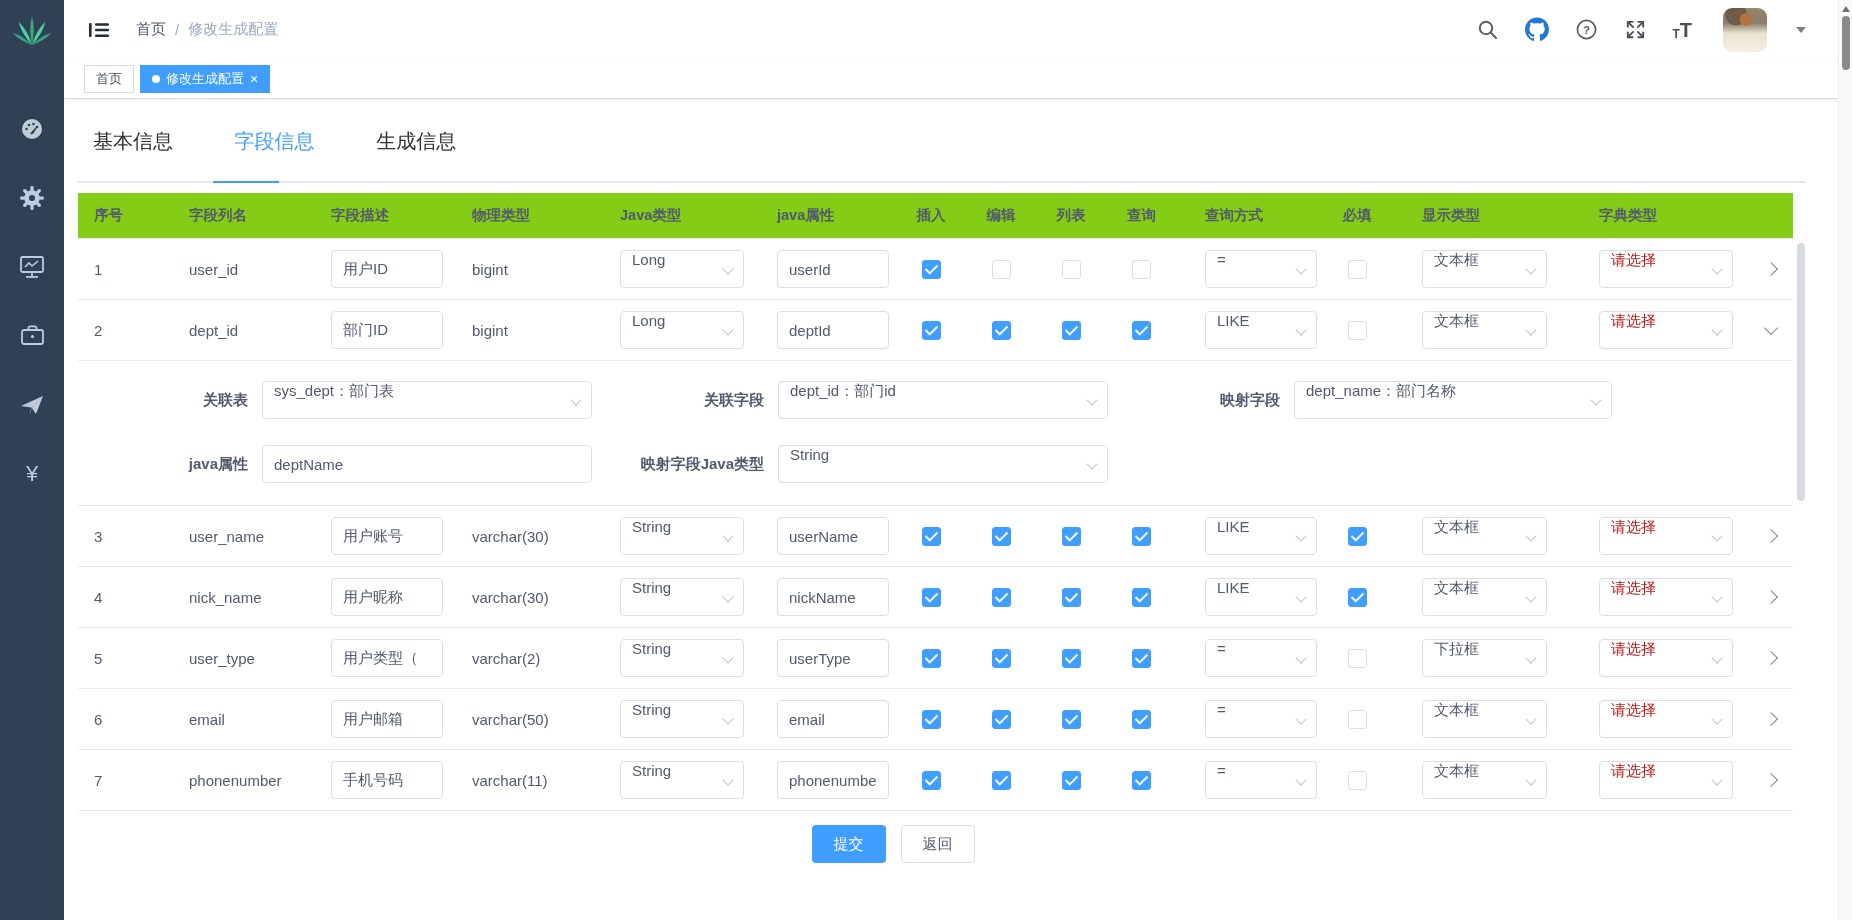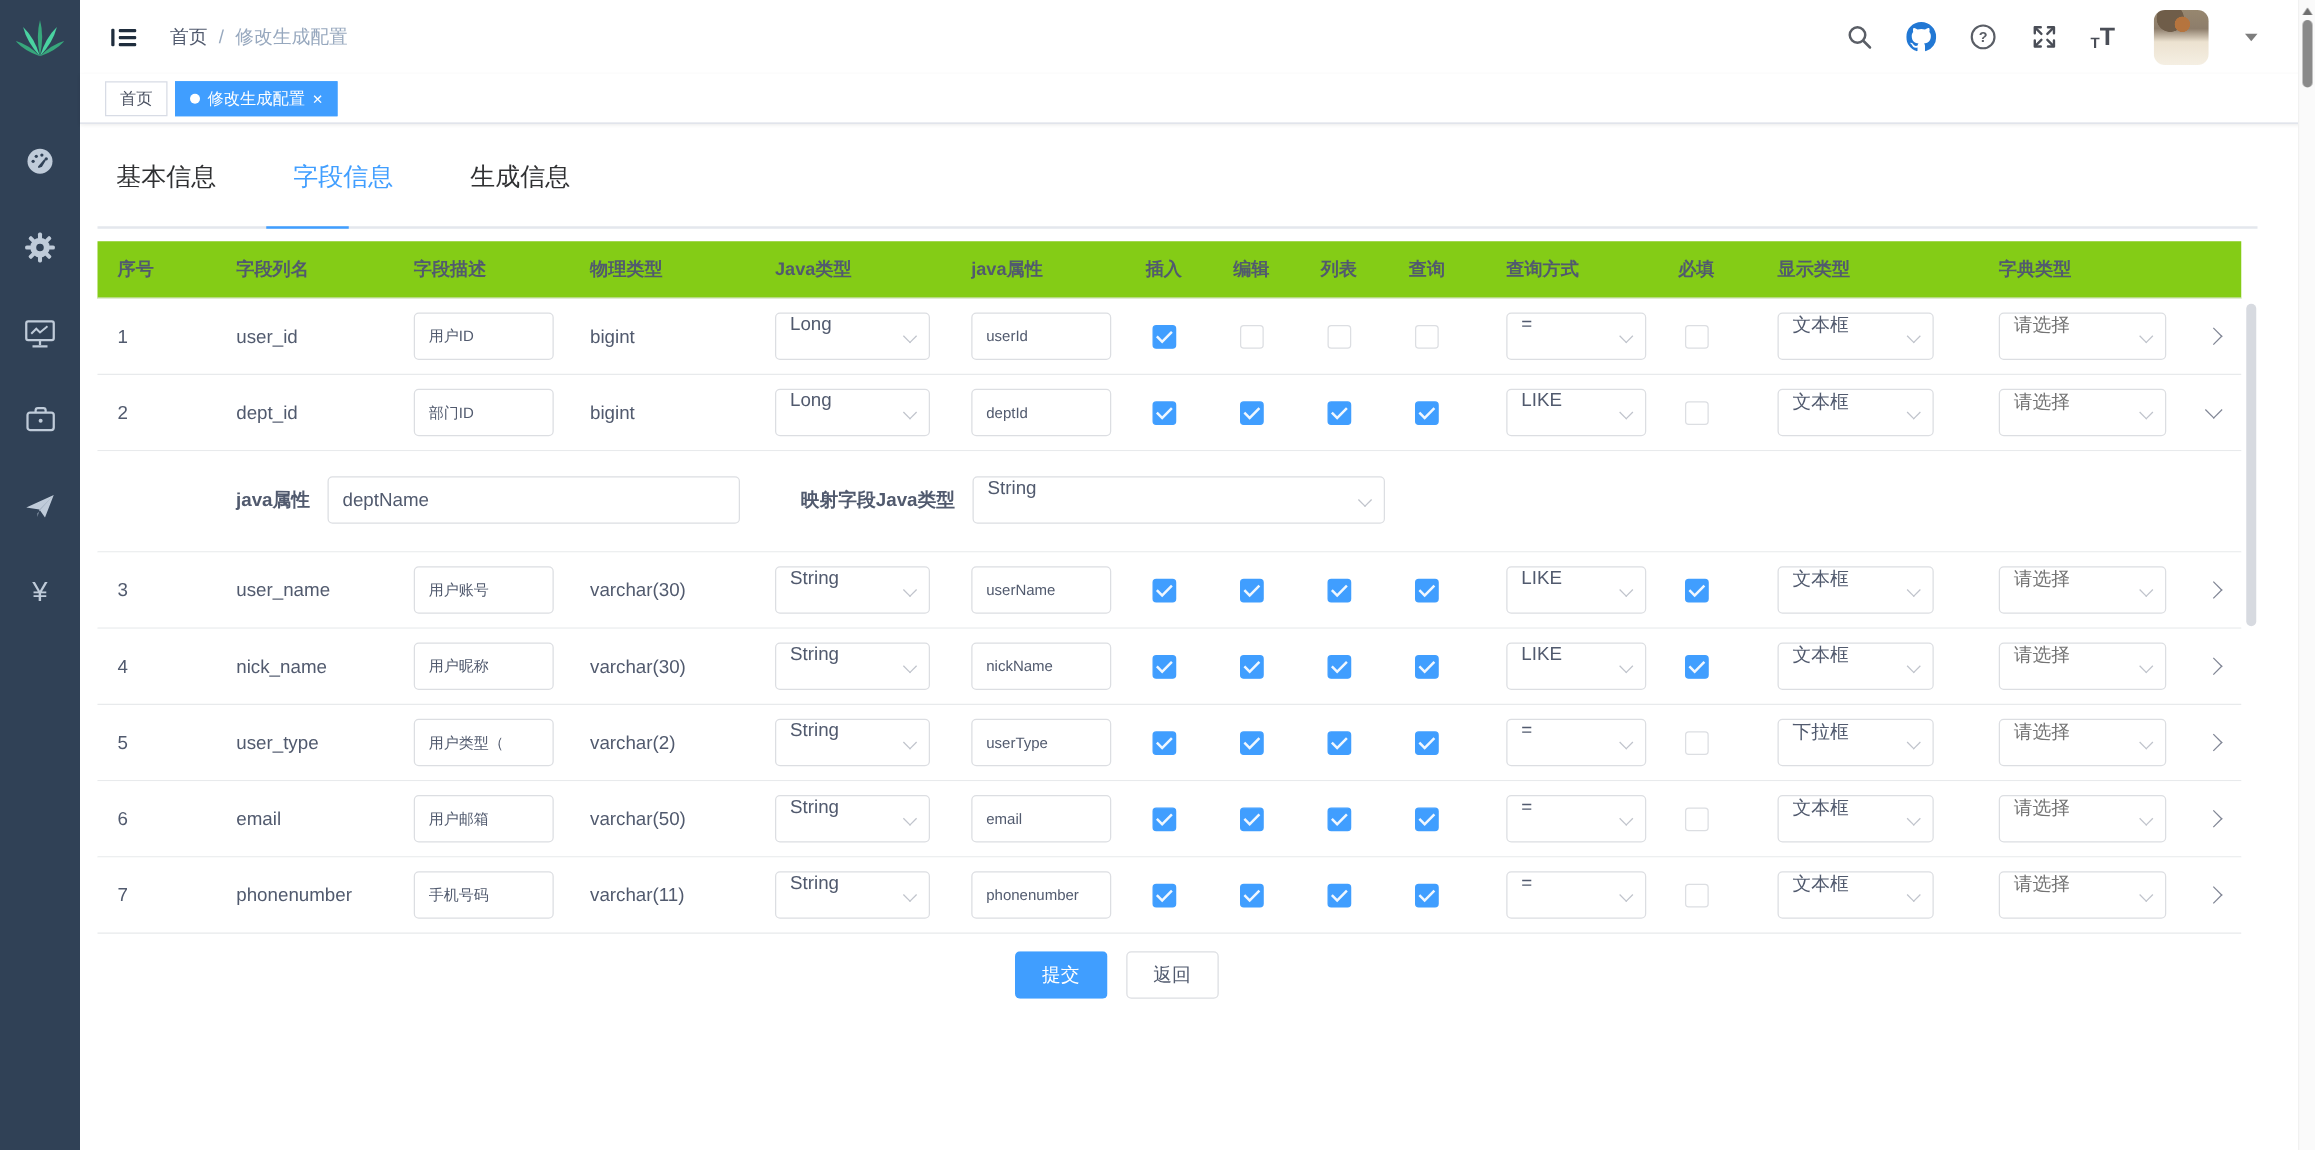--- a/index.html
+++ b/index.html
@@ -74,27 +74,27 @@
   .t-header { background:#84cc16; height:46px; font-weight:bold; color:#515a6e; border-bottom:1px solid #e8eaec; }
   .t-header .hc { padding-left:16px; font-size:14.5px; }
   .t-header .hc.center { padding-left:0; text-align:center; }
   .t-header .hc.pad28 { padding-left:28px; }
   .t-header .hc.pad30 { padding-left:30px; }
   .trow { height:61px; border-bottom:1px solid #e8eaec; background:#fff; }
   .cell { display:flex; align-items:center; }
   .cell.textc { padding-left:16px; color:#515a6e; }
   .cell.center { justify-content:center; }
   .txt { width:112px; height:38px; border:1px solid #dcdee2; border-radius:4px; padding:0 11px;
-    font-size:12px; color:#515a6e; margin-left:16px; outline:none;
+    font-size:15px; color:#515a6e; margin-left:16px; outline:none;
     font-family:"Liberation Sans","DejaVu Sans",sans-serif; }
   .sel { height:38px; border:1px solid #dcdee2; border-radius:4px; background:#fff; position:relative;
     display:flex; align-items:flex-start; padding:0 26px 0 11px; color:#515a6e; cursor:pointer; white-space:nowrap; overflow:hidden; }
   .sel .sarr { position:absolute; right:11px; top:14px; width:8px; height:8px;
     border-right:1.6px solid #c0c4cc; border-bottom:1.6px solid #c0c4cc; transform:rotate(45deg); }
-  .sel.ph span { color:#737373; }
+  .sel.ph span { color:#b91c1c; }
   .w124 { width:124px; margin-left:16px; }
   .w112 { width:112px; margin-left:28px; }
   .w138 { width:125px; margin-left:30px; }
   .w134 { width:134px; margin-left:30px; }
   .ckb { width:19px; height:19px; border:1px solid #dcdee2; border-radius:3px; background:#fff;
     display:flex; align-items:center; justify-content:center; cursor:pointer; }
   .ckb.checked { background:#409EFF; border-color:#409EFF; }
   .ckb.checked::after { content:""; width:5px; height:10px; border-right:2px solid rgba(255,255,255,.92);
     border-bottom:2px solid rgba(255,255,255,.92); transform:rotate(45deg); margin-top:-3px; }
   .chev { width:10px; height:10px; border-top:1.8px solid #808695; border-right:1.8px solid #808695;
@@ -400,20 +400,37 @@
                   <i class="sarr"></i>
                 </div>
               </div>
     <div class="cell center">
                 <span class="chev down"></span>
               </div>
   </div>
 
   <div class="expanded">
     <div class="x-row">
+      <span class="x-label lw1">关联表</span>
+      <div class="sel x-sel">
+                  <span>sys_dept：部门表</span>
+                  <i class="sarr"></i>
+                </div>
+      <span class="x-label lw2">关联字段</span>
+      <div class="sel x-sel">
+                  <span>dept_id：部门id</span>
+                  <i class="sarr"></i>
+                </div>
+      <span class="x-label lw3">映射字段</span>
+      <div class="sel x-sel3">
+                  <span>dept_name：部门名称</span>
+                  <i class="sarr"></i>
+                </div>
+    </div>
+    <div class="x-row">
       <span class="x-label lw1">java属性</span>
       <input class="x-input" value="deptName" style="">
       <span class="x-label lw2">映射字段Java类型</span>
       <div class="sel x-sel">
                   <span>String</span>
                   <i class="sarr"></i>
                 </div>
     </div>
   </div>
 

